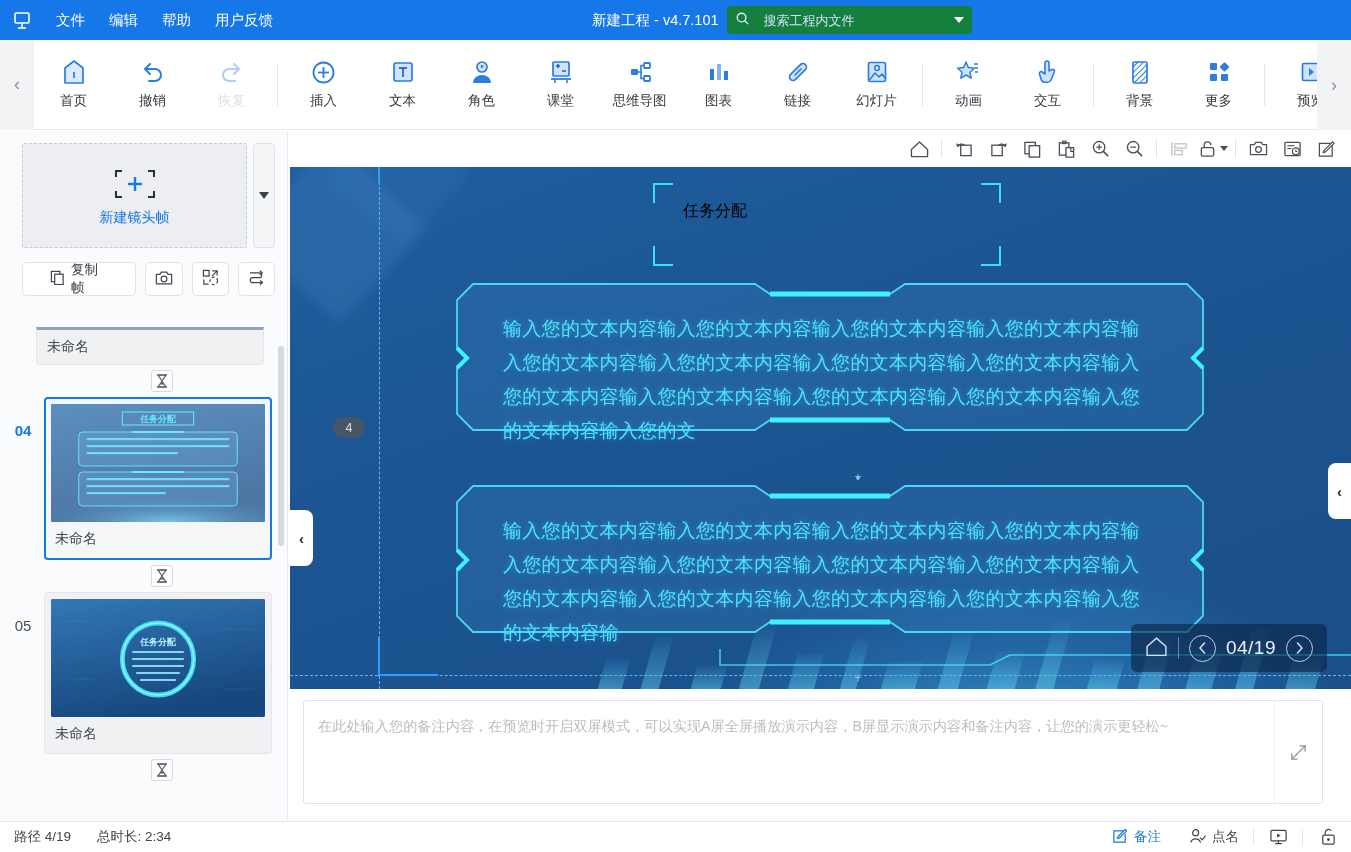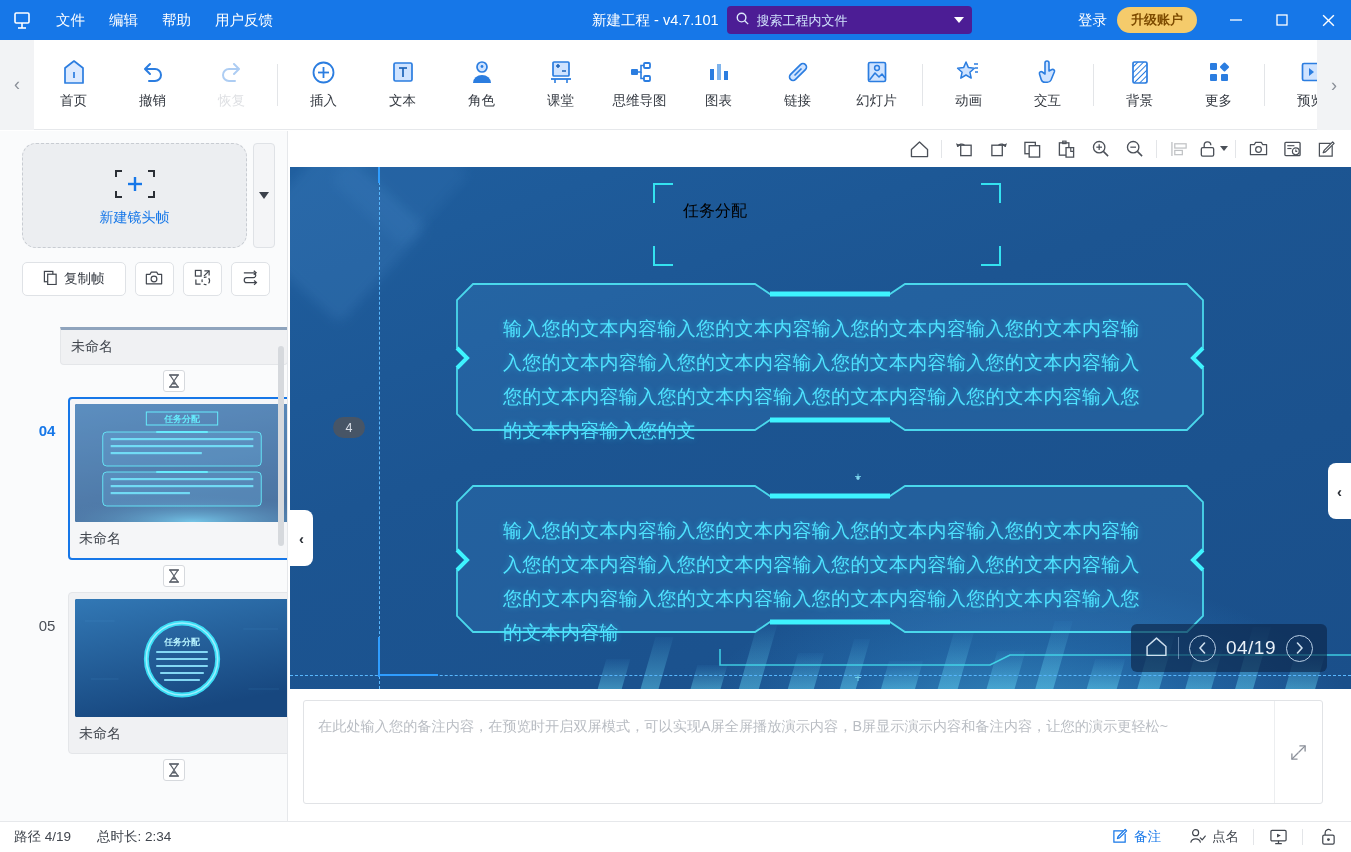--- a/index.html
+++ b/index.html
@@ -24,22 +24,22 @@
   .tb-menu-item {
     font-size: 14.5px; color: #fff; padding: 4px 12px; cursor: default;
     white-space: nowrap;
   }
   .tb-center {
     position: absolute; left: 592px; top: 0; height: 40px;
     display: flex; align-items: center; gap: 8px;
   }
   .tb-title { font-size: 14.5px; color: #fff; white-space: nowrap; }
   .tb-search {
-    width: 245px; height: 28px; background: #4c1d95; border-radius: 4px;
-    display: flex; align-items: center; padding: 0 8px; gap: 7px;
+    width: 245px; height: 28px; background: #15803d; border-radius: 4px;
+    display: flex; align-items: center; padding: 0 8px; gap: 14px;
   }
   .tb-search input {
     flex: 1; background: transparent; border: none; outline: none;
     color: #fff; font-size: 13px; font-family: inherit;
   }
   .tb-search input::placeholder { color: #cfe2fb; }
   .tb-caret { width: 0; height: 0; border-left: 5px solid transparent; border-right: 5px solid transparent; border-top: 6px solid #ffffff; }
   .tb-right {
     position: absolute; right: 0; top: 0; height: 40px; display: flex; align-items: center;
   }
@@ -74,43 +74,42 @@
 
   
   .leftpanel {
     position: absolute; left: 0; top: 131px; width: 288px; height: 690px;
     background: #fafbfc; border-right: 1px solid #e6e8eb;
     overflow: hidden;
   }
   .newframe-row { display: flex; padding: 12px 12px 0 22px; gap: 6px; }
   .newframe {
     flex: 1; height: 105px; border: 1px dashed #c8ccd2; background: #eceef1;
-    border-radius: 14px; display: flex; flex-direction: column;
+    border-radius: 2px; display: flex; flex-direction: column;
     align-items: center; justify-content: center; gap: 6px; cursor: default;
   }
   .nf-plus { position: relative; width: 54px; height: 38px; display:flex;align-items:center;justify-content:center;}
   .nf-label { font-size: 14px; color: #1677e8; }
   .nf-drop {
     width: 22px; height: 105px; border: 1px solid #dfe2e6; border-radius: 4px;
     background: #f4f5f7; display: flex; align-items: center; justify-content: center; cursor: default;
   }
   .nf-caret { width:0;height:0;border-left:5px solid transparent;border-right:5px solid transparent;border-top:7px solid #3b414b;}
 
   .tool-row { display: flex; gap: 9px; padding: 14px 12px 10px 22px; }
   .tool-btn {
     height: 34px; border: 1px solid #dfe2e6; border-radius: 5px; background: #fff;
     display: flex; align-items: center; justify-content: center; gap: 6px; cursor: default;
-    font-size: 13.5px; color: #333840; padding: 0 20px;
+    font-size: 13.5px; color: #333840; padding: 0 27px;
   }
   .tool-btn.icononly { width: 39px; padding: 0; }
 
   .framelist {
     position: absolute; left: 0; top: 196px; width: 288px; height: 494px;
     overflow: hidden;
-    padding-left: 24px;
   }
   .frame-entry { position: relative; padding: 0 0 0 8px; }
   .frame-num {
     position: absolute; left: 8px; top: 25px; width: 30px; text-align: center;
     font-size: 15px; color: #4b5058; font-weight: normal;
   }
   .frame-num.active { color: #1677e8; font-weight: bold; }
   .frame-card {
     margin-left: 36px; width: 228px; background: #f0f1f3; border: 1px solid #e4e6e9;
     border-radius: 4px; padding: 6px 6px 0 6px; cursor: default;
@@ -263,40 +262,20 @@
           <svg width="15" height="15" viewBox="0 0 16 16">
               <circle cx="7" cy="7" r="4.6" fill="none" stroke="#dce9fb" stroke-width="1.5"></circle>
               <line x1="10.4" y1="10.4" x2="14" y2="14" stroke="#dce9fb" stroke-width="1.5"></line>
             </svg>
         </span>
         <input type="text" placeholder="搜索工程内文件" style="">
         <span class="tb-caret"></span>
       </div>
     </div>
 
-    <div class="tb-right">
-      <div class="tb-login">登录</div>
-      <div class="tb-upgrade">升级账户</div>
-      <div class="win-btn">
-        <svg width="14" height="14" viewBox="0 0 14 14">
-            <line x1="1" y1="7" x2="13" y2="7" stroke="#fff" stroke-width="1.3"></line>
-          </svg>
-      </div>
-      <div class="win-btn">
-        <svg width="14" height="14" viewBox="0 0 14 14">
-            <rect x="2" y="2" width="10" height="10" fill="none" stroke="#fff" stroke-width="1.3"></rect>
-          </svg>
-      </div>
-      <div class="win-btn close">
-        <svg width="15" height="15" viewBox="0 0 14 14">
-            <line x1="2" y1="2" x2="12" y2="12" stroke="#fff" stroke-width="1.3"></line>
-            <line x1="12" y1="2" x2="2" y2="12" stroke="#fff" stroke-width="1.3"></line>
-          </svg>
-      </div>
-    </div>
   </div>
 
   <div class="ribbon">
     <div class="rb-scroll">‹</div>
 
     <div class="rb-group">
       <div class="rb-item">
         <span class="rb-ico">
           <svg width="24" height="26" viewBox="0 0 24 26">
               <path d="M12 2 L21 9 V24 H3 V9 Z" fill="#dceaff" stroke="#2b7de0" stroke-width="1.7" stroke-linejoin="round"></path>

